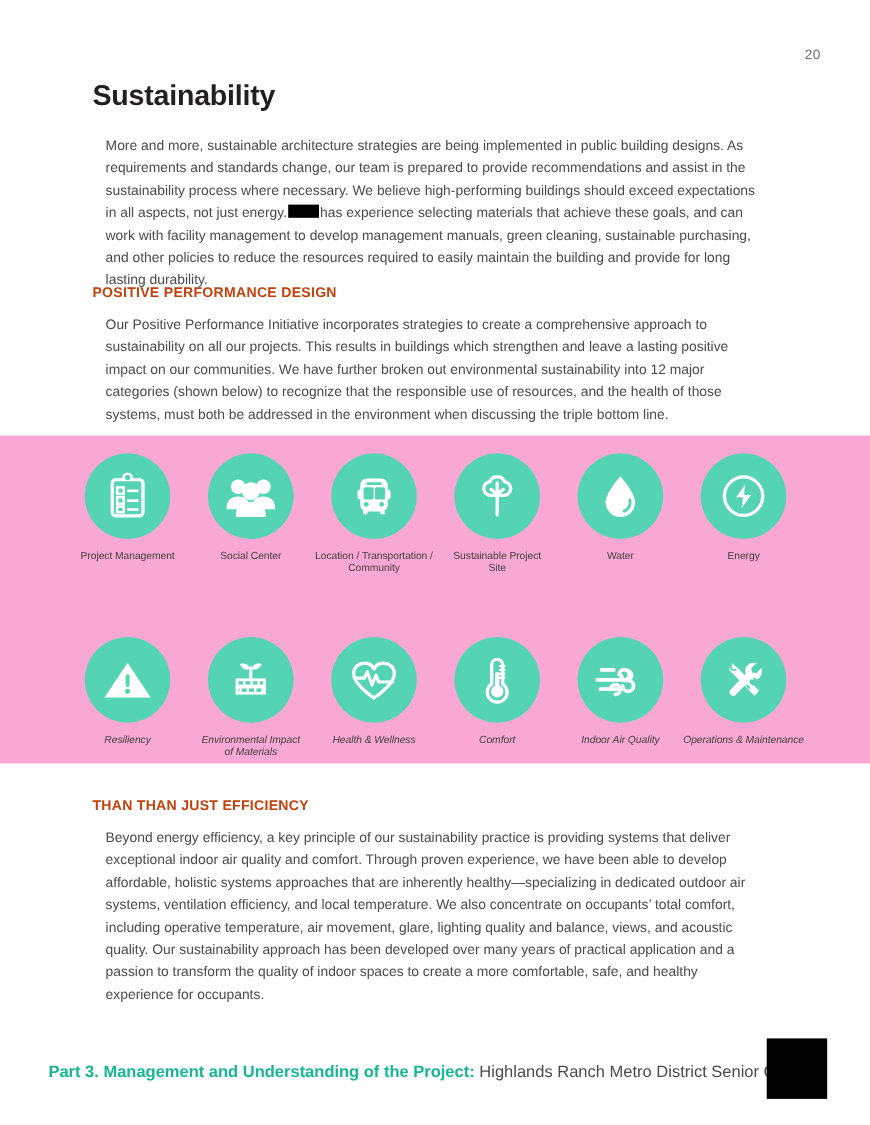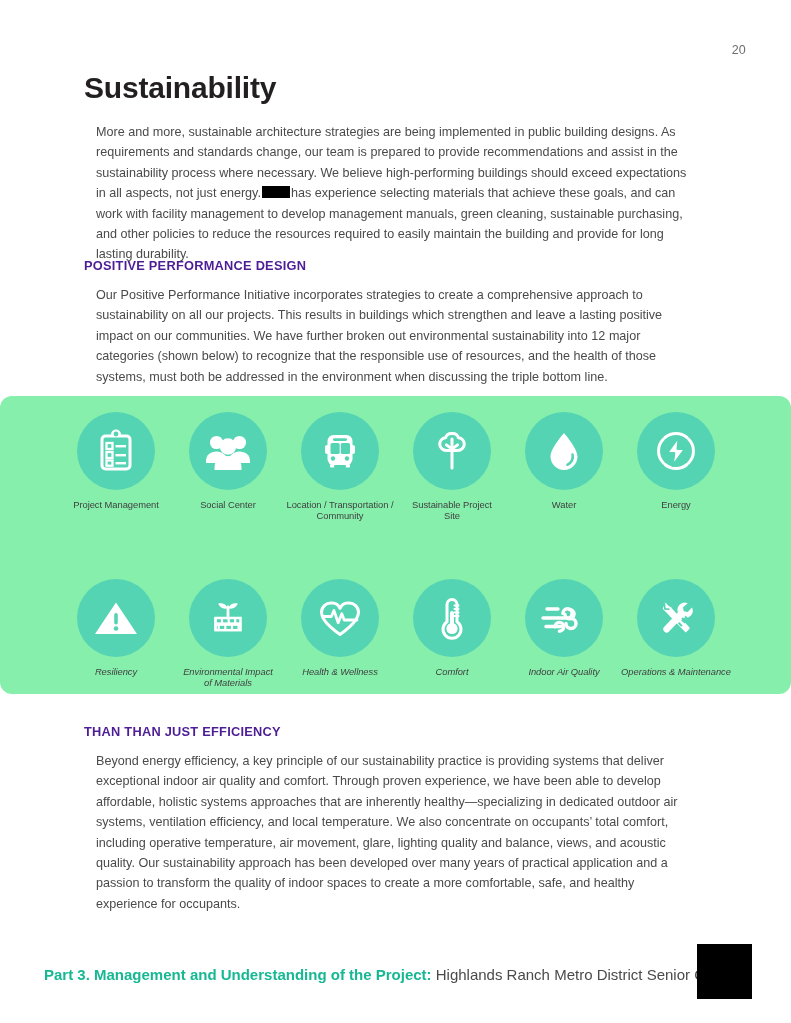--- a/index.html
+++ b/index.html
@@ -16,44 +16,43 @@
 
   
   .page-number{
     position:absolute;top:43px;right:45px;
     font-size:12.5px;color:#6e6e6e;letter-spacing:.2px;
   }
 
   
   .title{
     position:absolute;left:84px;top:71px;
-    font-size:30px;font-weight:bold;color:#231f20;
+    font-size:26px;font-weight:bold;color:#231f20;
     letter-spacing:-.2px;
   }
   .body-col{position:absolute;left:84px;width:624px;}
   .para{
     font-size:12.6px;line-height:20.4px;color:#4a4a4a;
     margin:12px;text-align:left;
   }
   .redact-inline{
     display:inline-block;width:28px;height:12px;
     background:#000;vertical-align:-1px;margin:0 1px;
   }
   .sub-head{
-    font-size:12.8px;font-weight:bold;color:#4c1d95;
+    font-size:12.8px;font-weight:bold;color:#c2410c;
     letter-spacing:.25px;margin:0 0 1px 0;
     font-stretch:condensed;
   }
 
   
   .band{
     position:absolute;left:0;right:0;
     top:396px;height:298px;
-    background:#86efac;
-    border-radius:12px;
+    background:#f9a8d4;
   }
   .grid{
     position:absolute;left:60px;top:16px;
     width:672px;
   }
   .row{display:flex;}
   .cell{
     width:112px;display:flex;flex-direction:column;
     align-items:center;
   }

